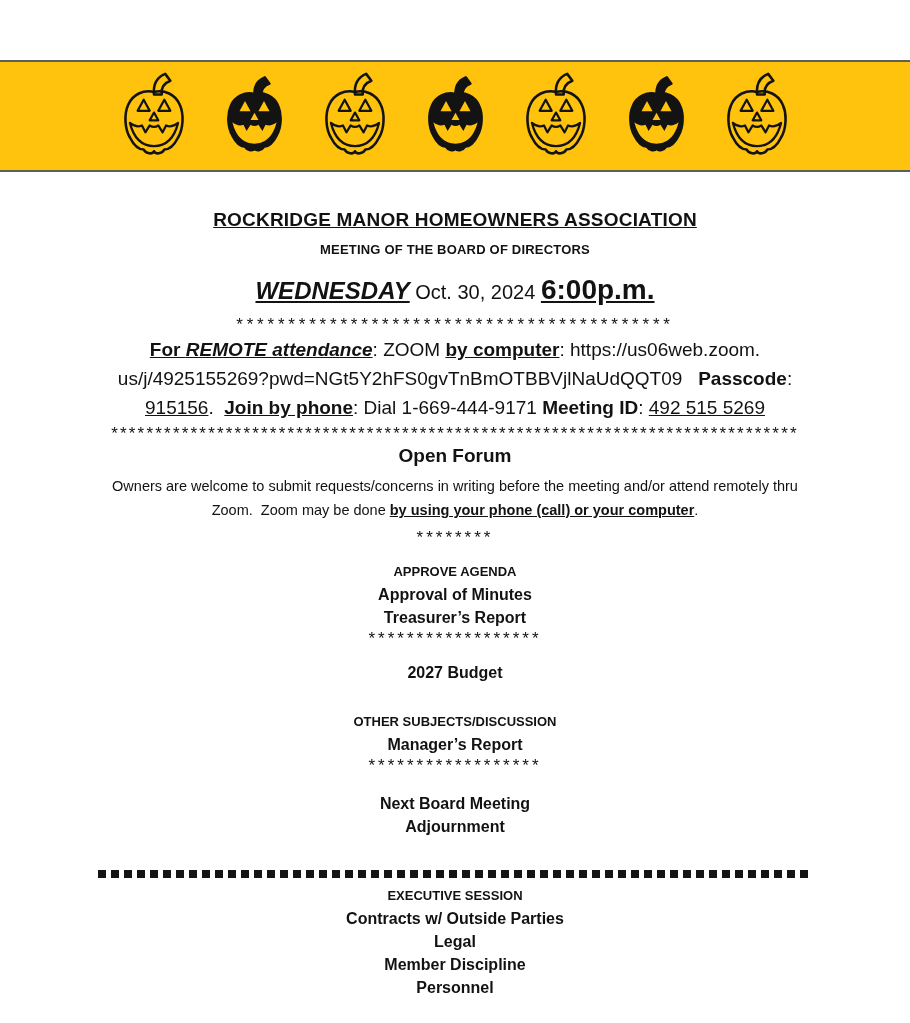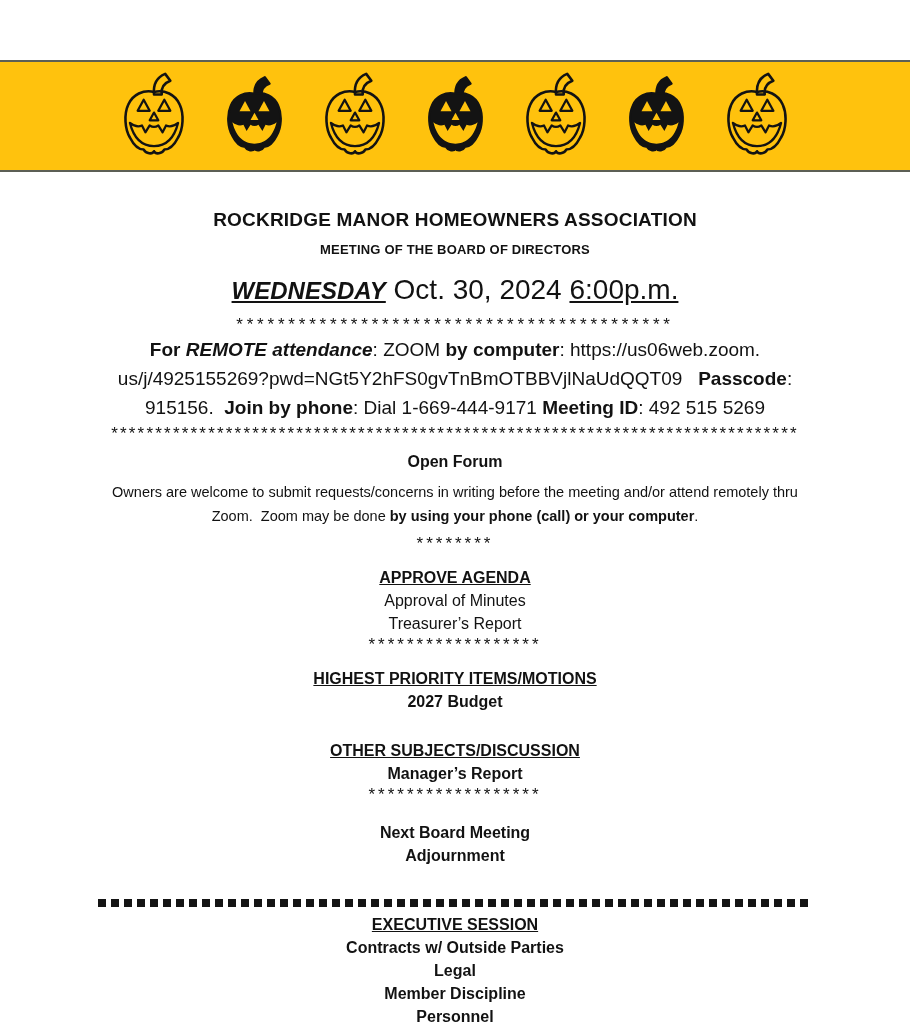--- a/index.html
+++ b/index.html
@@ -25,43 +25,43 @@
   }
   .pumpkin { width: 86px; height: 92px; flex: 0 0 auto; }
   .pumpkin--filled { width: 79px; height: 86px; }
   .pumpkin--outline { --pk-body: none; --pk-line: #131313; --pk-face: none; --pk-face-line: #131313; }
   .pumpkin--filled  { --pk-body: #131313; --pk-line: #131313; --pk-face: #FFC20D; --pk-face-line: none; }
 
   
   .content { width: 760px; margin: 0 auto; text-align: center; }
   .b { font-weight: bold; }
   .i { font-style: italic; }
-  .u { }
+  .u { text-decoration: underline; }
 
   .org-title   { margin-top: 33px; font-size: 19px; font-weight: bold; line-height: 30px; letter-spacing: .2px; }
   .meet-title  { font-size: 13px; font-weight: bold; line-height: 30px; letter-spacing: .2px; }
   .date-line   { margin-top: 4px; line-height: 42px; white-space: pre; }
   .day  { font-size: 24px; font-weight: bold; font-style: italic; text-decoration: underline; }
-  .date { font-size: 28px; }
-  .time { font-size: 28px; font-weight: normal; text-decoration: underline; }
+  .date { font-size: 20px; }
+  .time { font-size: 28px; font-weight: bold; text-decoration: underline; }
 
   .stars { color: #121212; white-space: nowrap; }
   .stars42 { font-size: 17px; letter-spacing: 3.8px; line-height: 20px; }
   .stars78 { font-size: 17px; letter-spacing: 2.2px; line-height: 18px; margin-top: 3px; }
   .stars8  { font-size: 17px; letter-spacing: 3px;   line-height: 20px; }
   .stars18 { font-size: 17px; letter-spacing: 3px;   line-height: 20px; }
 
   .remote { font-size: 19px; line-height: 29px; white-space: pre-wrap; }
 
-  .of-heading { margin-top: 7px; font-size: 16px; font-weight: bold; line-height: 24px; }
+  .of-heading { margin-top: 1px; font-size: 19px; font-weight: bold; line-height: 24px; }
   .of-body    { width: 712px; margin: 6px auto; font-size: 14.5px; line-height: 24px; white-space: pre-wrap; }
 
   .section { line-height: 23px; }
-  .section-heading { font-size: 16px; font-weight: bold; text-decoration: underline; line-height: 23px; }
-  .agenda-item { font-size: 16px; line-height: 23px; }
+  .section-heading { font-size: 13px; font-weight: bold; line-height: 23px; }
+  .agenda-item { font-size: 16px; line-height: 23px; font-weight: bold; }
 
   .mt12 { margin-top: 12px; }
   .mt26 { margin-top: 26px; }
   .mt10 { margin-top: 16px; }
 
   .dotted {
     width: 714px; height: 8px;
     margin: 32px auto 6px auto;
     background: repeating-linear-gradient(90deg, #141414 0 8px, transparent 8px 13px);
   }
@@ -124,21 +124,20 @@
     <div class="stars stars8">********</div>
 
     <div class="section mt12">
       <div class="section-heading">APPROVE AGENDA</div>
       <div class="agenda-item">Approval of Minutes</div>
       <div class="agenda-item">Treasurer’s Report</div>
       <div class="stars stars18">******************</div>
     </div>
 
     <div class="section mt12">
-      <div class="section-heading">HIGHEST PRIORITY ITEMS/MOTIONS</div>
       <div class="agenda-item b">2027 Budget</div>
     </div>
 
     <div class="section mt26">
       <div class="section-heading">OTHER SUBJECTS/DISCUSSION</div>
       <div class="agenda-item b">Manager’s Report</div>
       <div class="stars stars18">******************</div>
       <div class="agenda-item b mt10">Next Board Meeting</div>
       <div class="agenda-item b">Adjournment</div>
     </div>

